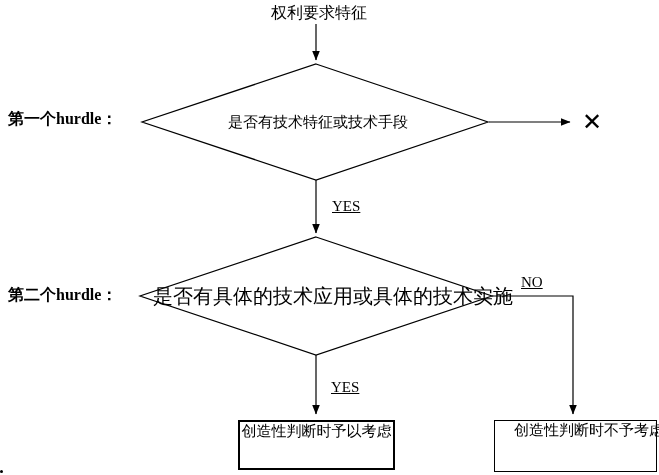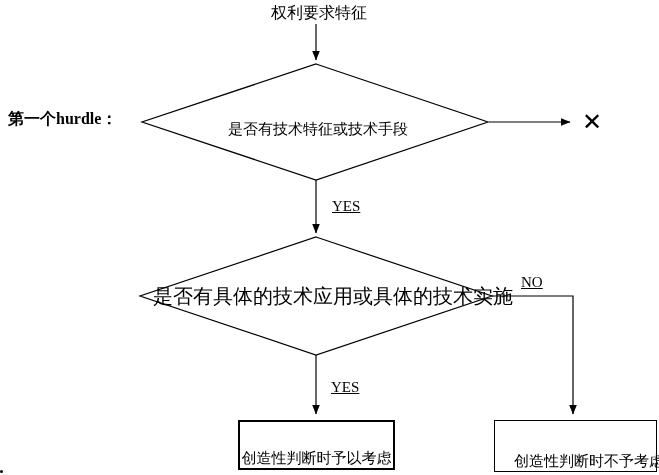--- a/index.html
+++ b/index.html
@@ -34,42 +34,42 @@
     text-align: right;
   }
   .hurdle-1 { top: 110px; }
   .hurdle-2 { top: 286px; }
 
   .decision-text {
     position: absolute;
     transform: translate(-50%, -50%);
     white-space: nowrap;
   }
-  .decision-1 { left: 318px; top: 129px; font-size: 15px; }
+  .decision-1 { left: 318px; top: 122px; font-size: 15px; }
   .decision-2 { left: 333px; top: 296px; font-size: 20px; }
 
   .edge-label { font-size: 15px; text-decoration: underline; }
   .edge-yes-1 { left: 332px; top: 198px; }
   .edge-yes-2 { left: 331px; top: 379px; }
   .edge-no    { left: 521px; top: 274px; }
 
   .x-mark {
     position: absolute;
     left: 592px; top: 122px;
     transform: translate(-50%, -50%);
     font-size: 24px;
     line-height: 1;
   }
 
   .result-box {
     position: absolute;
     box-sizing: border-box;
     border: 2px solid #000000;
     background: #ffffff;
-    display: flex; align-items: flex-end; justify-content: center;
+    display: flex; align-items: flex-start; justify-content: center;
     font-size: 15px;
     white-space: nowrap;
   }
   .box-considered { left: 238px; top: 420px; width: 157px; height: 50px; }
   .box-not-considered { left: 494px; top: 420px; width: 163px; height: 52px; border-width: 1.5px; padding-left: 27px; }
 
   .corner-dot {
     position: absolute;
     left: 0px; top: 470px;
     width: 3px; height: 3px;
@@ -102,20 +102,21 @@
   <div class="lbl start-label">权利要求特征</div>
 
   <div class="lbl hurdle-label hurdle-1">第一个hurdle：</div>
 
   <div class="decision-text decision-1">是否有技术特征或技术手段</div>
 
   <div class="x-mark">✕</div>
 
   <div class="lbl edge-label edge-yes-1">YES</div>
 
+  <div class="lbl hurdle-label hurdle-2">第二个hurdle：</div>
 
   <div class="decision-text decision-2">是否有具体的技术应用或具体的技术实施</div>
 
   <div class="lbl edge-label edge-no">NO</div>
 
   <div class="lbl edge-label edge-yes-2">YES</div>
 
   <div class="result-box box-considered">
     <span>创造性判断时予以考虑</span>
   </div>

